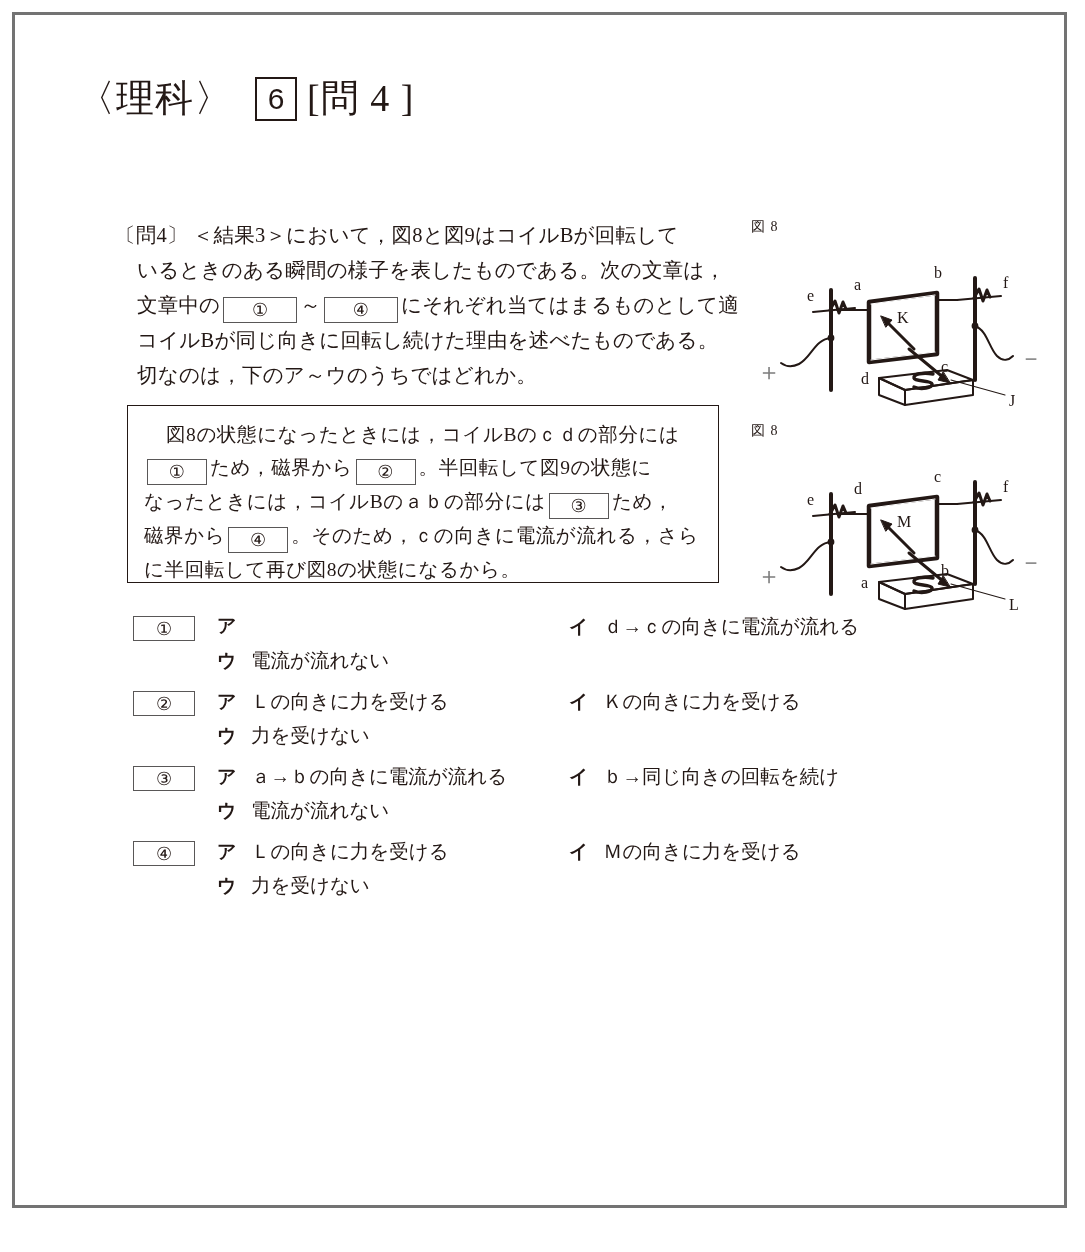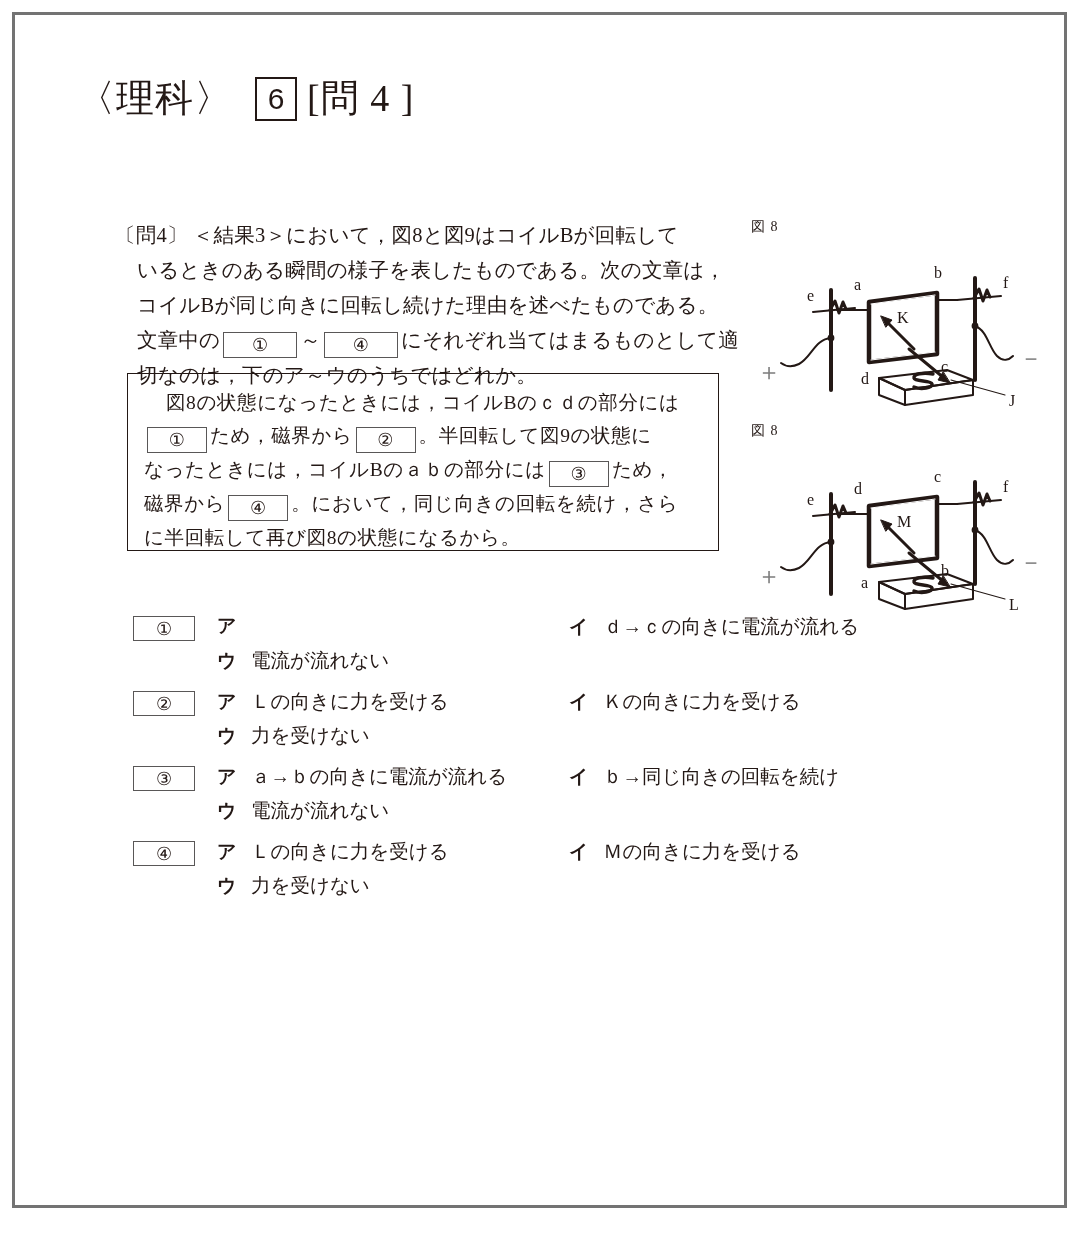--- a/index.html
+++ b/index.html
@@ -90,21 +90,21 @@
     margin: 0 3px;
     box-sizing: border-box;
     background: #fff;
   }
   .blank.wide { min-width: 74px; }
 
   
   #passage {
     position: absolute;
     left: 112px;
-    top: 358px;
+    top: 390px;
     width: 592px;
     height: 178px;
     border: 1.6px solid #231815;
     box-sizing: border-box;
     padding: 12px 14px 0 16px;
   }
   #passage .pline {
     font-size: 19.5px;
     line-height: 33px;
     white-space: nowrap;
@@ -178,33 +178,33 @@
   <div id="header">
     <span class="ttl-main">〈理科〉</span>
     <span class="ttl-num">6</span>
     <span class="ttl-sub">[問 4 ]</span>
   </div>
 
   <div id="qcol">
     <div class="qpara">
       <span class="qline">〔問4〕 ＜結果3＞において，図8と図9はコイルBが回転して</span>
       <span class="qline ind">いるときのある瞬間の様子を表したものである。次の文章は，</span>
-      <span class="qline ind">コイルBが同じ向きに回転し続けた理由を述べたものである。</span>
       <span class="qline ind">
         <span>文章中の</span><span class="blank wide">①</span><span>～</span><span class="blank wide">④</span><span>にそれぞれ当てはまるものとして適</span>
       </span>
+      <span class="qline ind">コイルBが同じ向きに回転し続けた理由を述べたものである。</span>
       <span class="qline ind">切なのは，下のア～ウのうちではどれか。</span>
     </div>
   </div>
 
   <div id="passage">
     <div class="pline first">図8の状態になったときには，コイルBのｃｄの部分には</div>
     <div class="pline"><span class="blank">①</span><span>ため，磁界から</span><span class="blank">②</span><span>。半回転して図9の状態に</span></div>
     <div class="pline"><span>なったときには，コイルBのａｂの部分には</span><span class="blank">③</span><span>ため，</span></div>
-    <div class="pline"><span>磁界から</span><span class="blank">④</span><span>。において，同じ向きの回転を続け，さら</span></div>
+    <div class="pline"><span>磁界から</span><span class="blank">④</span><span>。そのため，ｃの向きに電流が流れる，さら</span></div>
     <div class="pline">に半回転して再び図8の状態になるから。</div>
   </div>
 
   <div id="choices">
 
     <div class="cgroup">
       <div class="crow">
         <span class="cnum">①</span>
         <span class="copt opt-a">
           <span class="kana">ア</span>

